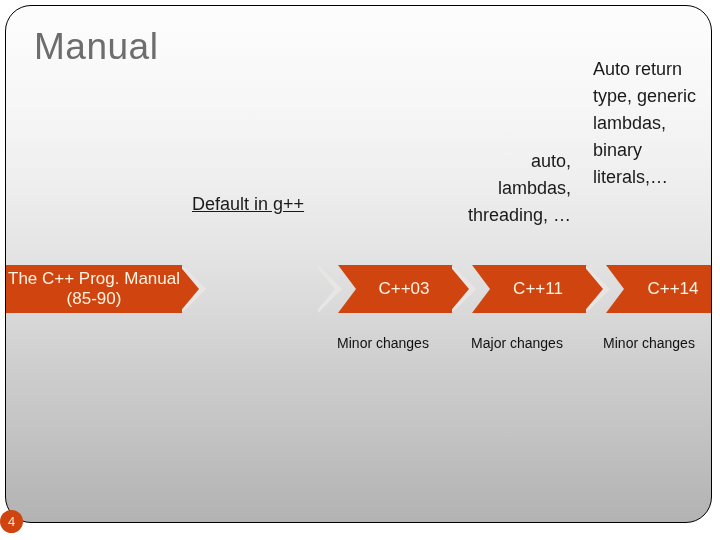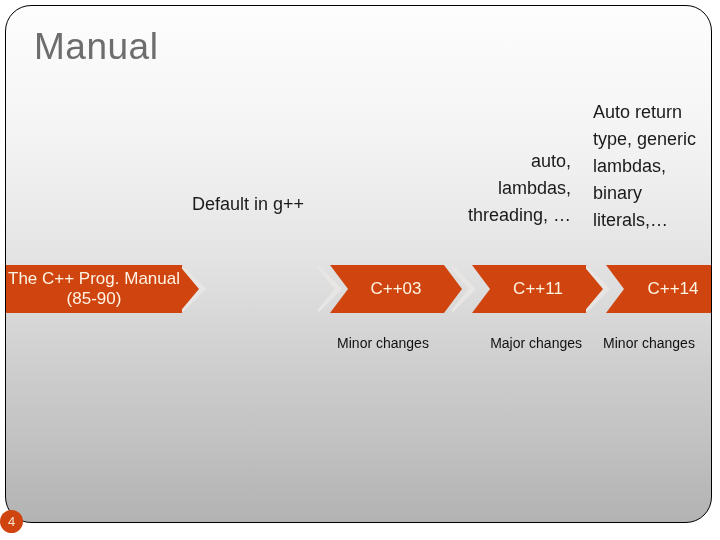--- a/index.html
+++ b/index.html
@@ -55,33 +55,33 @@
     position: absolute;
     font-size: 18px;
     color: #1a1a1a;
     line-height: 27px;
   }
   #anno-g {
     left: 186px;
     top: 185px;
     width: 150px;
     text-align: left;
+    text-decoration: underline;
   }
   #anno-11 {
     left: 450px;
     top: 142px;
     width: 115px;
     text-align: right;
   }
   #anno-14 {
     left: 587px;
     top: 50px;
     width: 125px;
     text-align: left;
-    margin-top: 43px;
   }
   
   #band {
     position: absolute;
     left: 0px;
     top: 259px;
     width: 720px;
     height: 48px;
   }
   .chev {
@@ -129,21 +129,21 @@
   }
   
   .cap {
     position: absolute;
     font-size: 14px;
     color: #111111;
     line-height: 28px;
     text-align: center;
   }
   #cap-03 { left: 312px; top: 323px; width: 130px; }
-  #cap-11 { left: 446px; top: 323px; width: 130px; text-align: right; }
+  #cap-11 { left: 446px; top: 323px; width: 130px; }
   #cap-14 { left: 578px; top: 323px; width: 130px; }
   
   #page-badge {
     position: absolute;
     left: 0px;
     top: 510px;
     width: 23px;
     height: 23px;
     border-radius: 50%;
     background: #d0450f;
@@ -168,21 +168,21 @@
     <div class="anno" id="anno-14">Auto return type, generic lambdas, binary literals,…</div>
 
     <div id="band">
       <div class="chev first" id="chev0" style="left:-18px; width:212px;">
         <span class="chev-label">The C++ Prog. Manual (85-90)</span>
       </div>
       <div class="sep" style="left:176px;"></div>
 
       <div class="sep" style="left:312px;"></div>
 
-      <div class="chev" id="chev2" style="left:324px; width:132px;">
+      <div class="chev" id="chev2" style="left:332px; width:132px;">
         <span class="chev-label">C++03</span>
       </div>
       <div class="sep" style="left:446px;"></div>
 
       <div class="chev" id="chev3" style="left:466px; width:132px;justify-content:center;">
         <span class="chev-label">C++11</span>
       </div>
       <div class="sep" style="left:580px;"></div>
 
       <div class="chev" id="chev4" style="left:600px; width:134px;">

